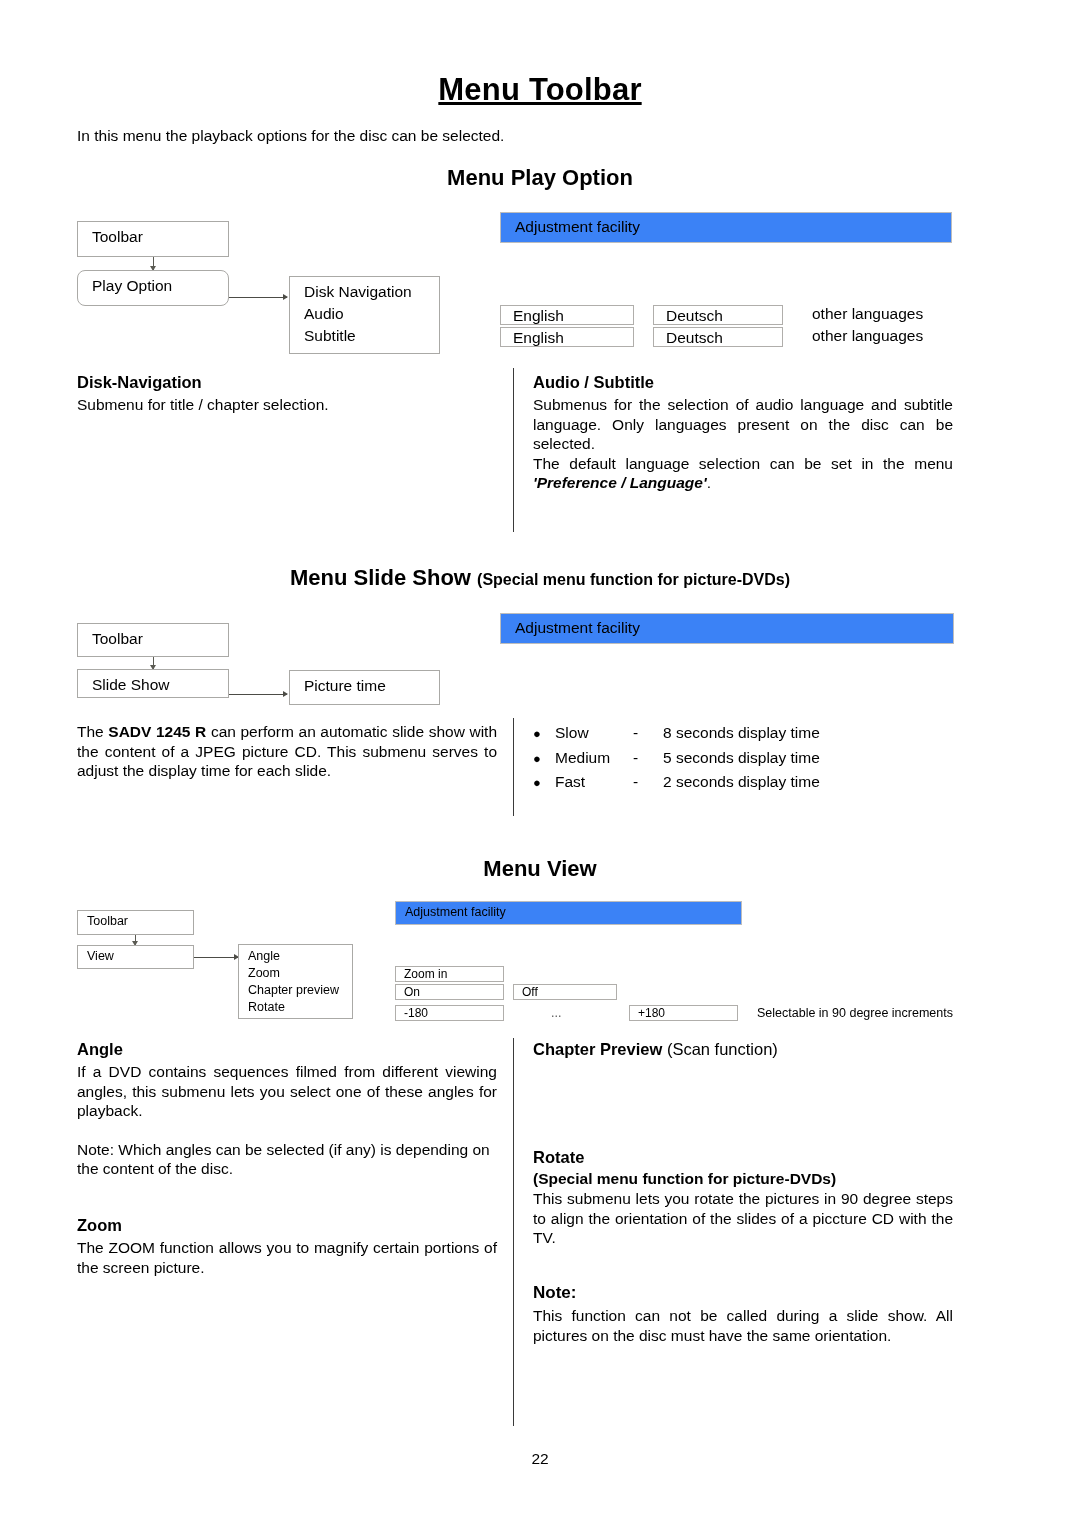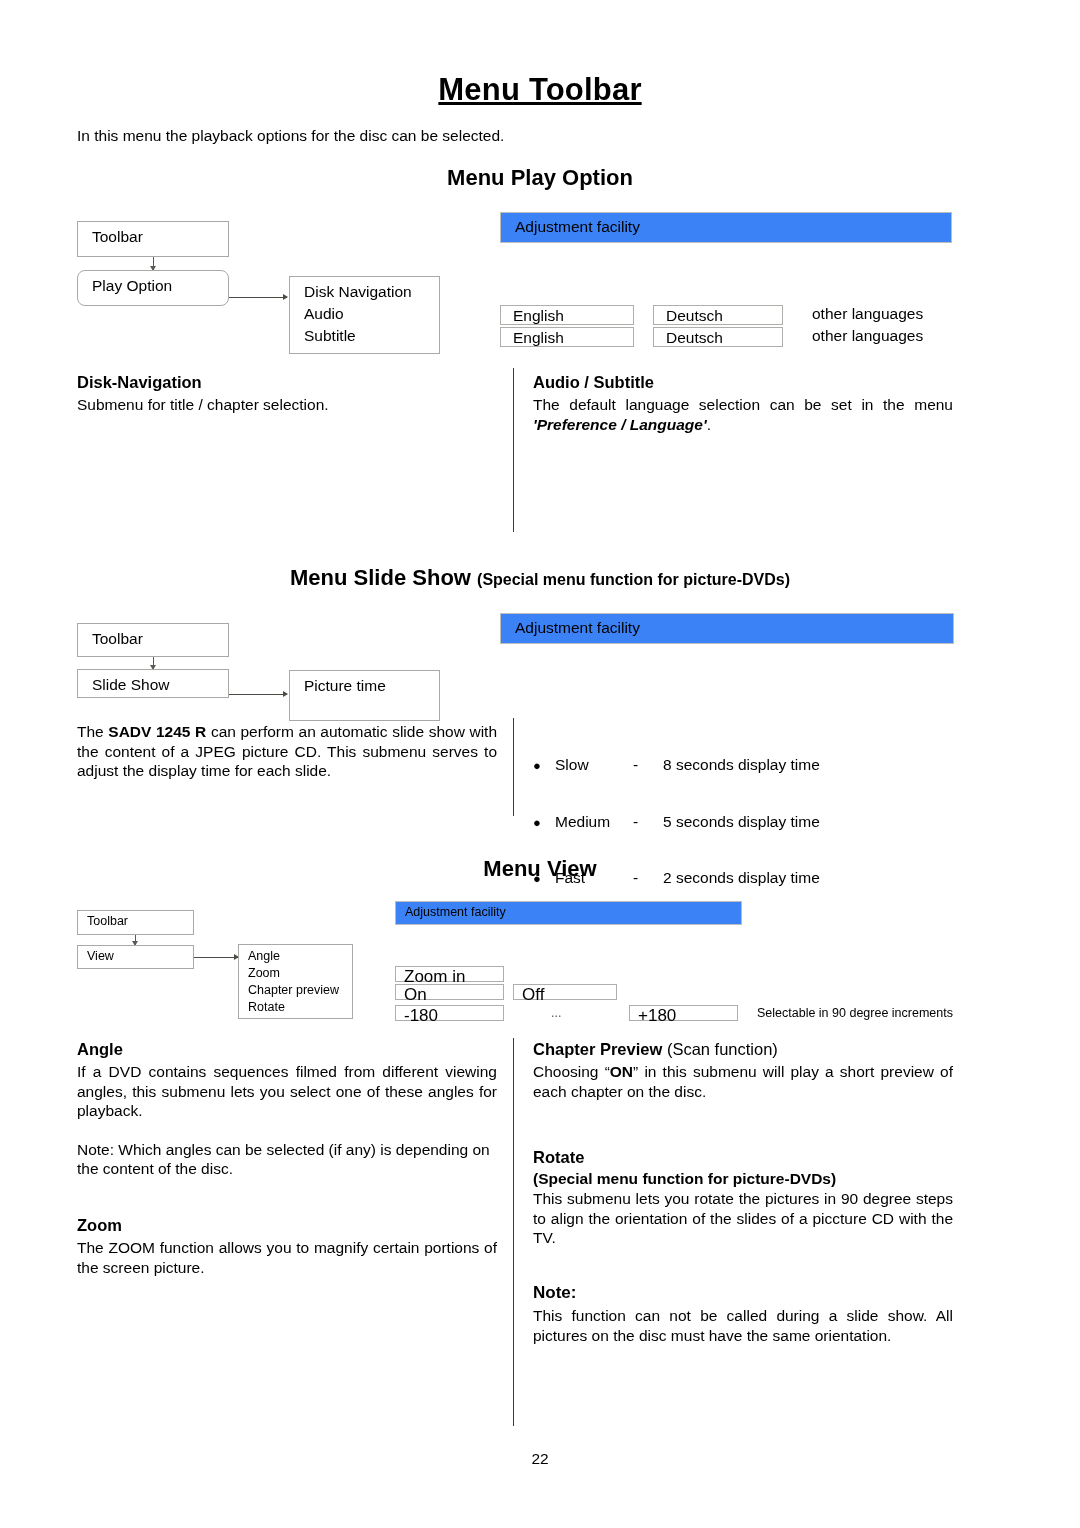--- a/index.html
+++ b/index.html
@@ -91,21 +91,21 @@
   }
   .optbox {
     position: absolute;
     border: 1px solid #b0aeab;
     background: #ffffff;
     box-sizing: border-box;
     font-size: 15.5px;
     padding: 1px 0 1px 12px;
   }
   .optbox.small {
-    font-size: 17px;
+    font-size: 12px;
     padding: 0 6px 0 8px;
   }
   .plainlabel {
     position: absolute;
     font-size: 15.5px;
   }
   .plainlabel.small {
     font-size: 12.5px;
   }
   .vline {
@@ -161,21 +161,21 @@
   }
   .bullets .row {
     display: flex;
     align-items: baseline;
     margin-bottom: 4px;
   }
   .bullets .bul {
     width: 22px;
     font-size: 13px;
   }
-  .bullets .nm { width: 78px; margin-top: 32px; }
+  .bullets .nm { width: 78px; }
   .bullets .dash { width: 30px; }
 
   .abs { position: absolute; }
 </style>
 </head>
 <body>
 
 <div class="page">
 
   <div class="abs h1" style="left:0; top:72px; width:1080px;">Menu Toolbar</div>
@@ -216,20 +216,21 @@
 
   <div class="vline" style="left:513px; top:368px; height:164px;"></div>
 
   <div class="abs" style="left:77px; top:373px; width:420px;">
     <div class="sec-title">Disk-Navigation</div>
     <div class="body-text">Submenu for title / chapter selection.</div>
   </div>
 
   <div class="abs" style="left:533px; top:373px; width:420px;">
     <div class="sec-title">Audio / Subtitle</div>
+    <div class="body-text just">Submenus for the selection of audio language and subtitle language. Only languages present on the disc can be selected.</div>
     <div class="body-text just"><span>The default language selection can be set in the menu </span><span class="ital">'Preference / Language'</span><span>.</span></div>
   </div>
 
   <div class="abs" style="left:0; top:565px; width:1080px; text-align:center;">
     <span class="h2-left">Menu Slide Show </span><span class="h2-sub">(Special menu function for picture-DVDs)</span>
   </div>
 
   <div class="dbox" style="left:77px; top:623px; width:152px; height:34px;">Toolbar</div>
 
   <div class="arrow-v" style="left:153px; top:657px; width:1px; height:12px;">
@@ -237,21 +238,21 @@
       <span class="head"></span>
   </div>
 
   <div class="dbox" style="left:77px; top:669px; width:152px; height:29px;">Slide Show</div>
 
   <div class="arrow-h" style="left:229px; top:694px; width:58px; height:1px;">
     <span class="stem"></span>
       <span class="head"></span>
   </div>
 
-  <div class="dbox" style="left:289px; top:670px; width:151px; height:51px;">Picture time</div>
+  <div class="dbox" style="left:289px; top:670px; width:151px; height:35px;">Picture time</div>
 
   <div class="grayband" style="left:500px; top:613px; width:454px; height:31px;">Adjustment facility</div>
 
   <div class="vline" style="left:513px; top:718px; height:98px;"></div>
 
   <div class="abs body-text just" style="left:77px; top:722px; width:420px;"><span>The </span><b>SADV 1245 R</b><span> can perform an automatic slide show with the content of a JPEG picture CD. This submenu serves to adjust the display time for each slide.</span></div>
 
   <div class="bullets" style="left:533px; top:723px; width:420px;">
     <div class="row">
       <span class="bul">●</span>
@@ -317,21 +318,20 @@
     <div class="body-text">Note: Which angles can be selected (if any) is depending on the content of the disc.</div>
   </div>
 
   <div class="abs" style="left:77px; top:1216px; width:420px;">
     <div class="sec-title">Zoom</div>
     <div class="body-text just">The ZOOM function allows you to magnify certain portions of the screen picture.</div>
   </div>
 
   <div class="abs" style="left:533px; top:1040px; width:420px;">
     <div class="sec-title"><span>Chapter Preview </span><span class="light">(Scan function)</span></div>
-    <div class="body-text just"><span>Choosing “</span><b>ON</b><span>” in this submenu will play a short preview of each chapter on the disc.</span></div>
   </div>
 
   <div class="abs" style="left:533px; top:1148px; width:420px;">
     <div class="sec-title">Rotate</div>
     <div class="sec-title" style="font-size:15.5px; margin-bottom:1px;">(Special menu function for picture-DVDs)</div>
     <div class="body-text just">This submenu lets you rotate the pictures in 90 degree steps to align the orientation of the slides of a piccture CD with the TV.</div>
   </div>
 
   <div class="abs" style="left:533px; top:1283px; width:420px;">
     <div class="sec-title" style="font-size:17px;">Note:</div>

